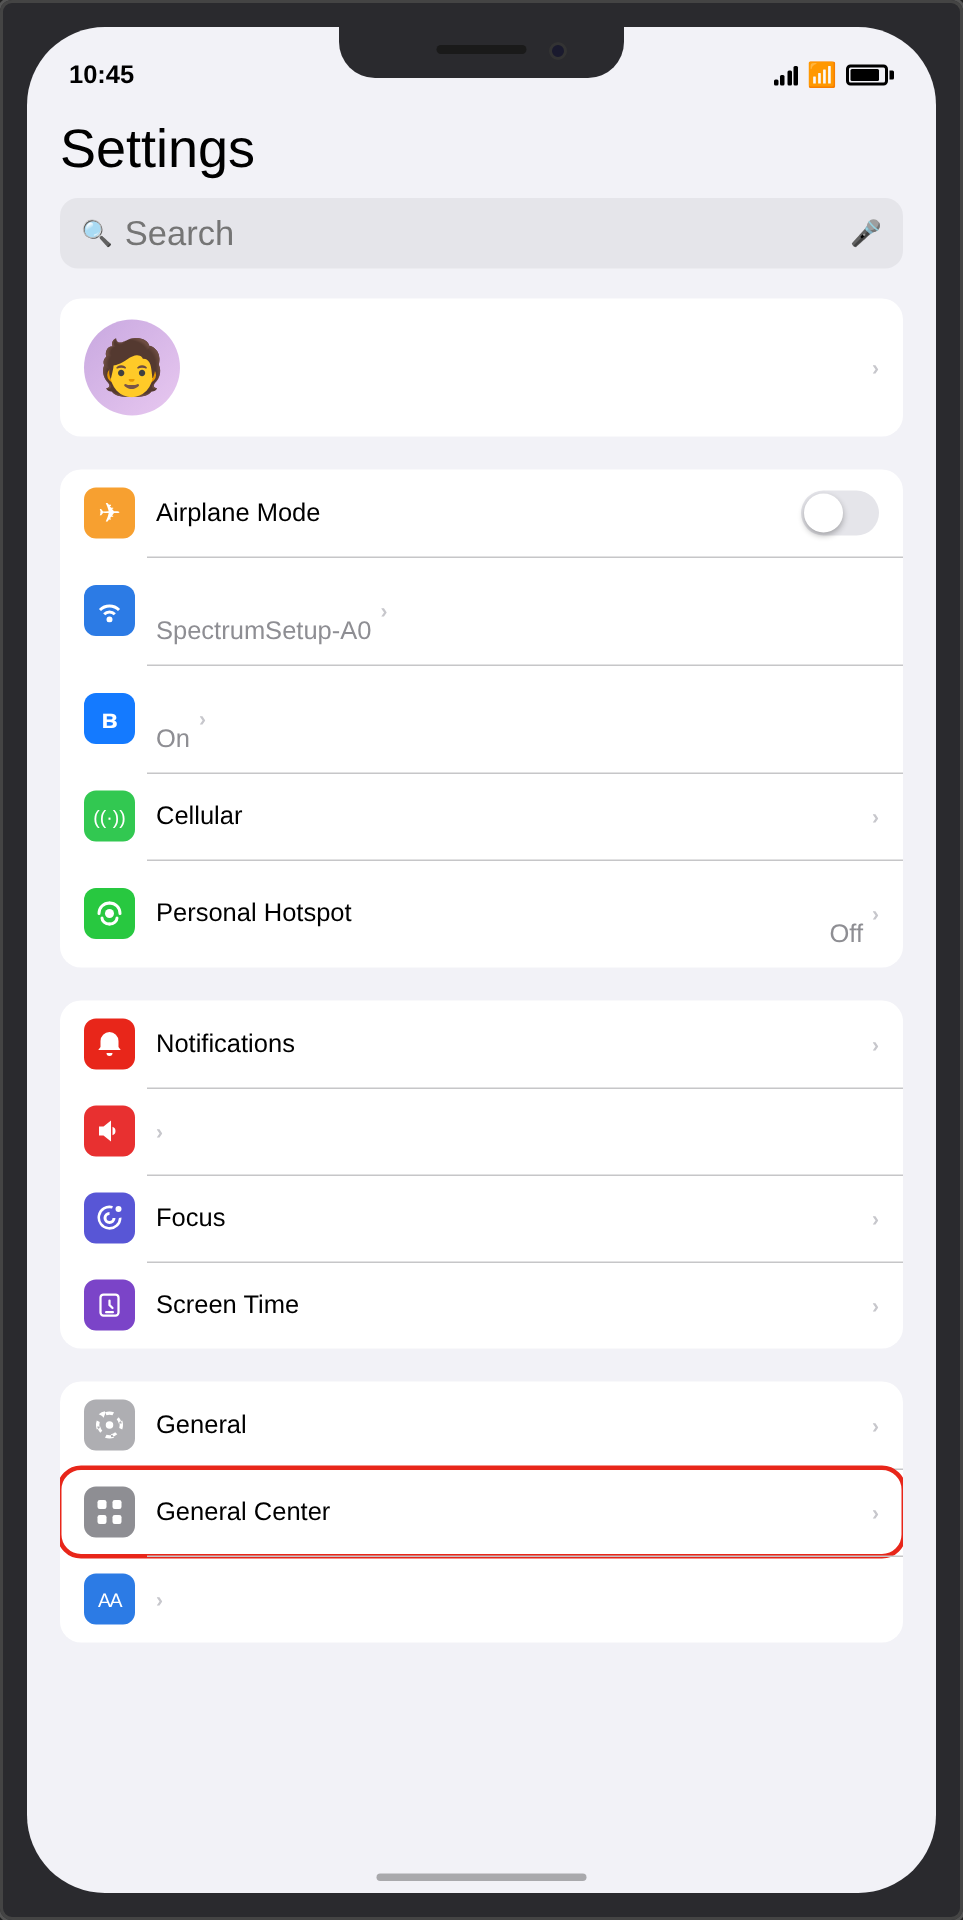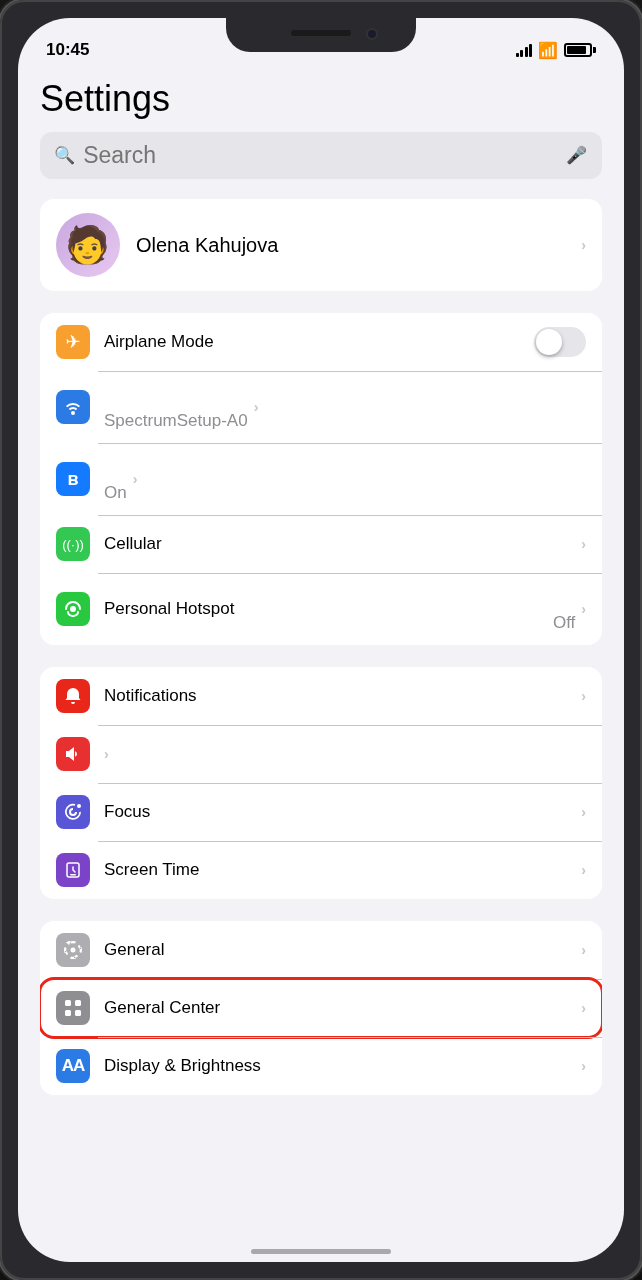--- a/index.html
+++ b/index.html
@@ -10,21 +10,21 @@
       justify-content: center;
       align-items: center;
       min-height: 100vh;
       font-family: -apple-system, 'SF Pro Display', 'Helvetica Neue', sans-serif;
     }
 
     .phone-frame {
       width: 642px;
       height: 1280px;
       background: #2a2a2e;
-      border-radius: 24px;
+      border-radius: 8px;
       position: relative;
       box-shadow:
         0 0 0 2px #555,
         0 0 0 4px #222,
         inset 0 0 0 2px #444,
         0 20px 60px rgba(0,0,0,0.8);
       overflow: hidden;
     }
 
     .screen {
@@ -336,21 +336,20 @@
         <input class="search-bar-input" type="text" readonly="" placeholder="Search" style="">
         <span class="search-mic-icon">🎤</span>
       </div>
 
       <div class="settings-section">
         <div class="profile-row">
           <div class="profile-avatar">
             <span>🧑</span>
           </div>
           <div class="profile-info">
-            <div class="profile-name">Olena Kahujova</div>
           </div>
           <span class="chevron">›</span>
         </div>
       </div>
 
       <div class="settings-section">
 
         <div class="settings-row">
           <div class="row-icon icon-orange">✈</div>
           <span class="row-label">Airplane Mode</span>
@@ -463,22 +462,21 @@
               <rect x="13" y="3" width="6" height="6" rx="1.5" fill="white"></rect>
               <rect x="3" y="13" width="6" height="6" rx="1.5" fill="white"></rect>
               <rect x="13" y="13" width="6" height="6" rx="1.5" fill="white"></rect>
             </svg>
           </div>
           <span class="row-label">General Center</span>
           <span class="chevron">›</span>
         </div>
 
         <div class="settings-row">
-          <div class="row-icon icon-blue" style="font-size:17px; font-weight:700; letter-spacing:-1px; color: white;">AA</div>
-          <span class="row-label">Display &amp; Brightness</span>
+          <div class="row-icon icon-blue" style="font-size:13px; font-weight:400; letter-spacing:-1px; color: white;">AA</div>
           <span class="chevron">›</span>
         </div>
 
       </div>
 
     </div>
 
     <div class="home-indicator"></div>
   </div>
 </div>

